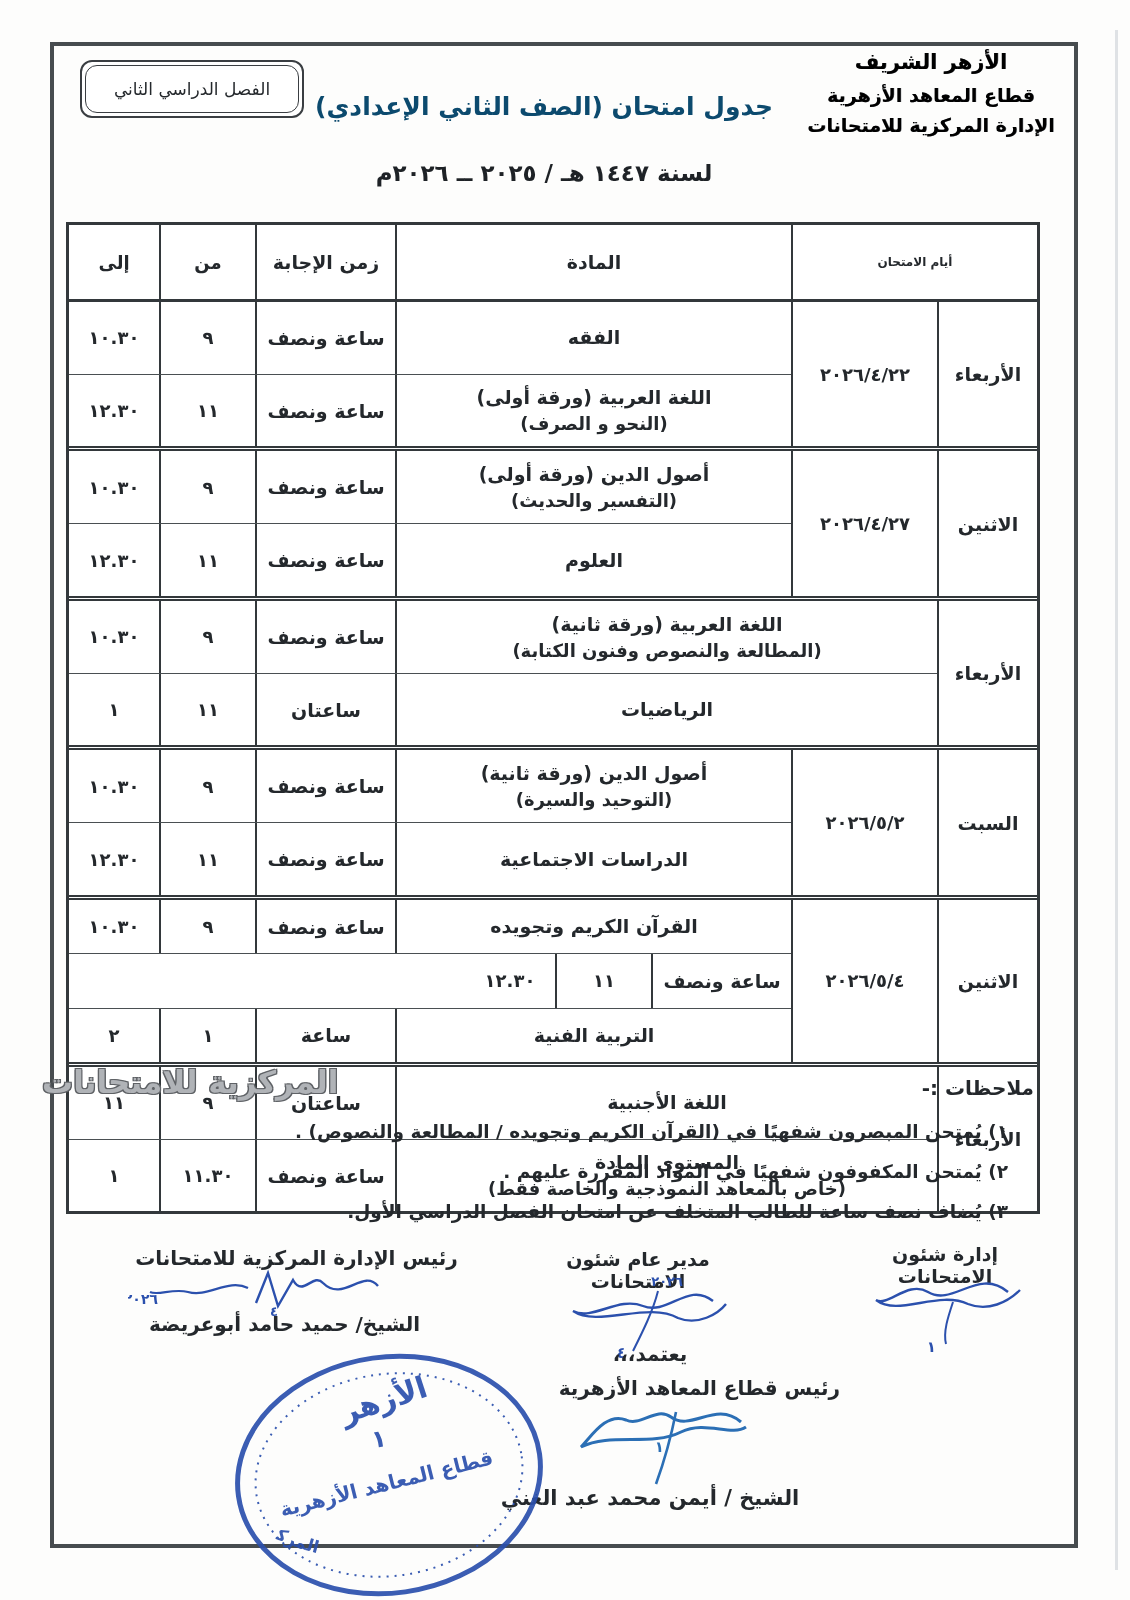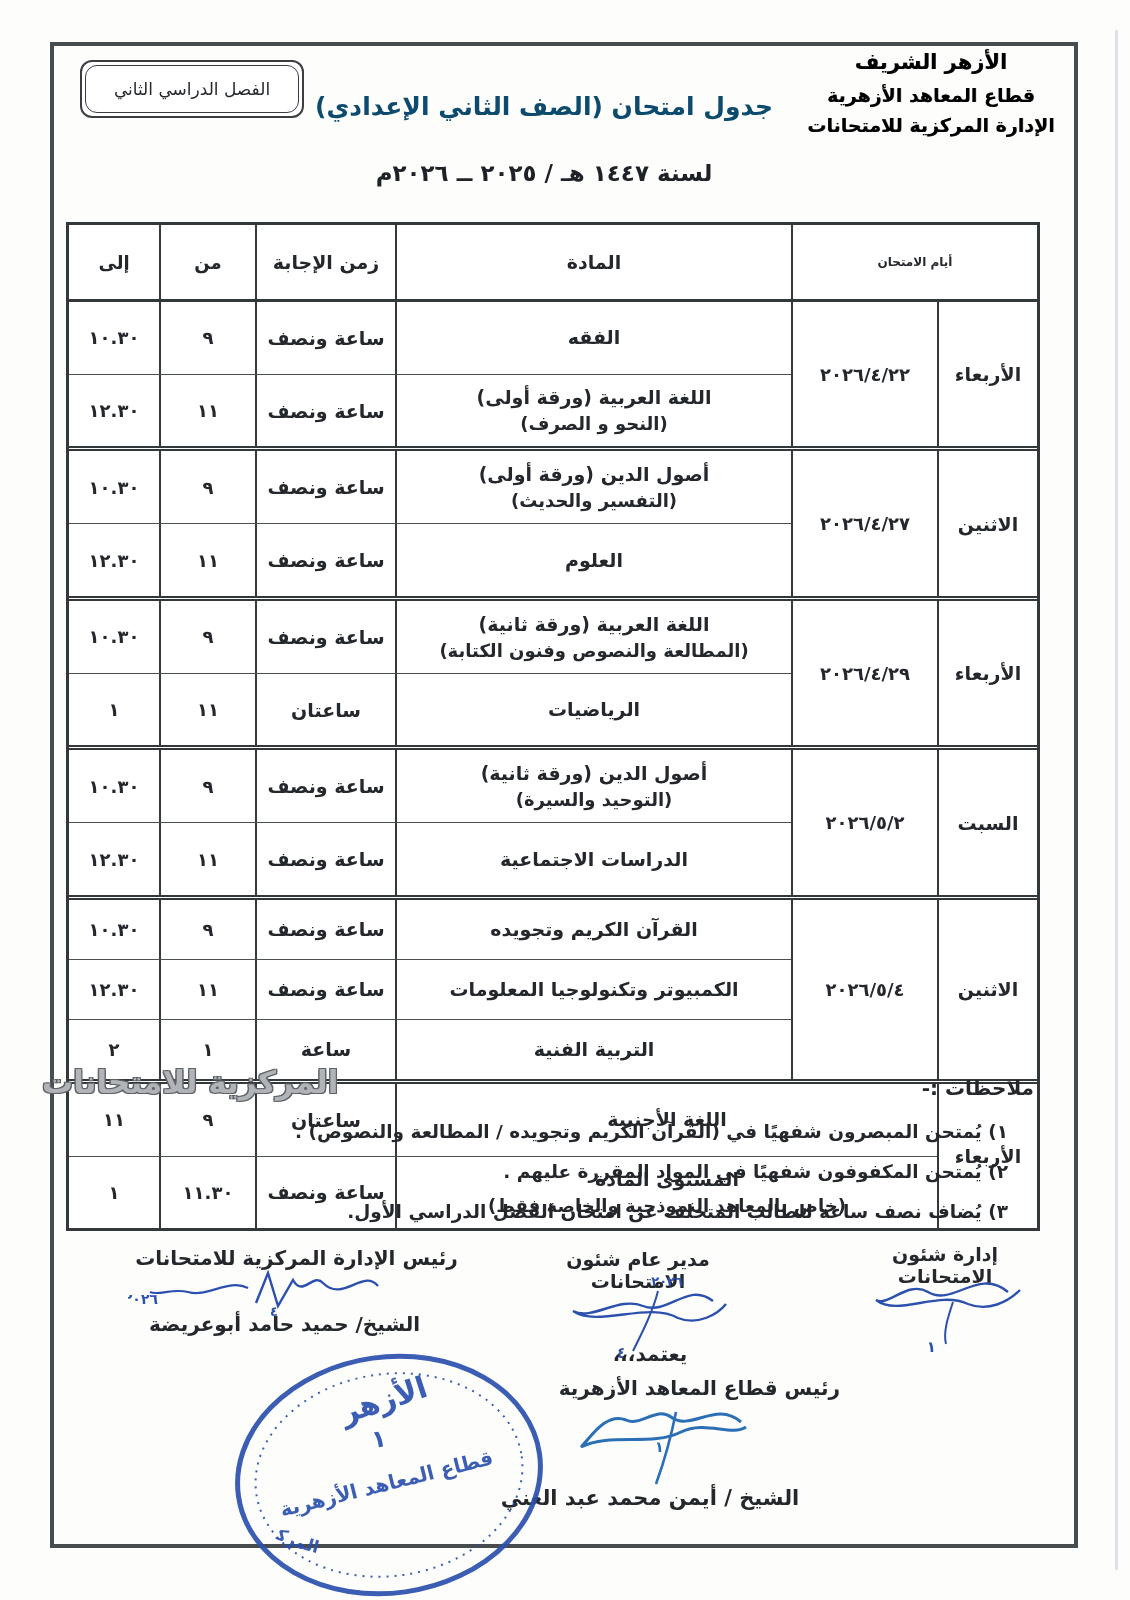--- a/index.html
+++ b/index.html
@@ -135,21 +135,20 @@
             </div>
           <div class="c c-dur">ساعة ونصف</div>
           <div class="c c-from">١١</div>
           <div class="c c-to">١٢.٣٠</div>
         </div>
       </div>
     </div>
 
     <div class="block b2">
       <div class="c c-day">الأربعاء</div>
-      <div class="c c-date">٢٠٢٦/٤/٢٩</div>
       <div class="subs">
         <div class="srow">
           <div class="c c-subj">
               <span class="s1">اللغة العربية (ورقة ثانية)</span>
               <span class="s2">(المطالعة والنصوص وفنون الكتابة)</span>
             </div>
           <div class="c c-dur">ساعة ونصف</div>
           <div class="c c-from">٩</div>
           <div class="c c-to">١٠.٣٠</div>
         </div>
@@ -194,23 +193,20 @@
       <div class="subs">
         <div class="srow">
           <div class="c c-subj">
               <span class="s1">القرآن الكريم وتجويده</span>
             </div>
           <div class="c c-dur">ساعة ونصف</div>
           <div class="c c-from">٩</div>
           <div class="c c-to">١٠.٣٠</div>
         </div>
         <div class="srow">
-          <div class="c c-subj">
-              <span class="s1">الكمبيوتر وتكنولوجيا المعلومات</span>
-            </div>
           <div class="c c-dur">ساعة ونصف</div>
           <div class="c c-from">١١</div>
           <div class="c c-to">١٢.٣٠</div>
         </div>
         <div class="srow">
           <div class="c c-subj">
               <span class="s1">التربية الفنية</span>
             </div>
           <div class="c c-dur">ساعة</div>
           <div class="c c-from">١</div>

